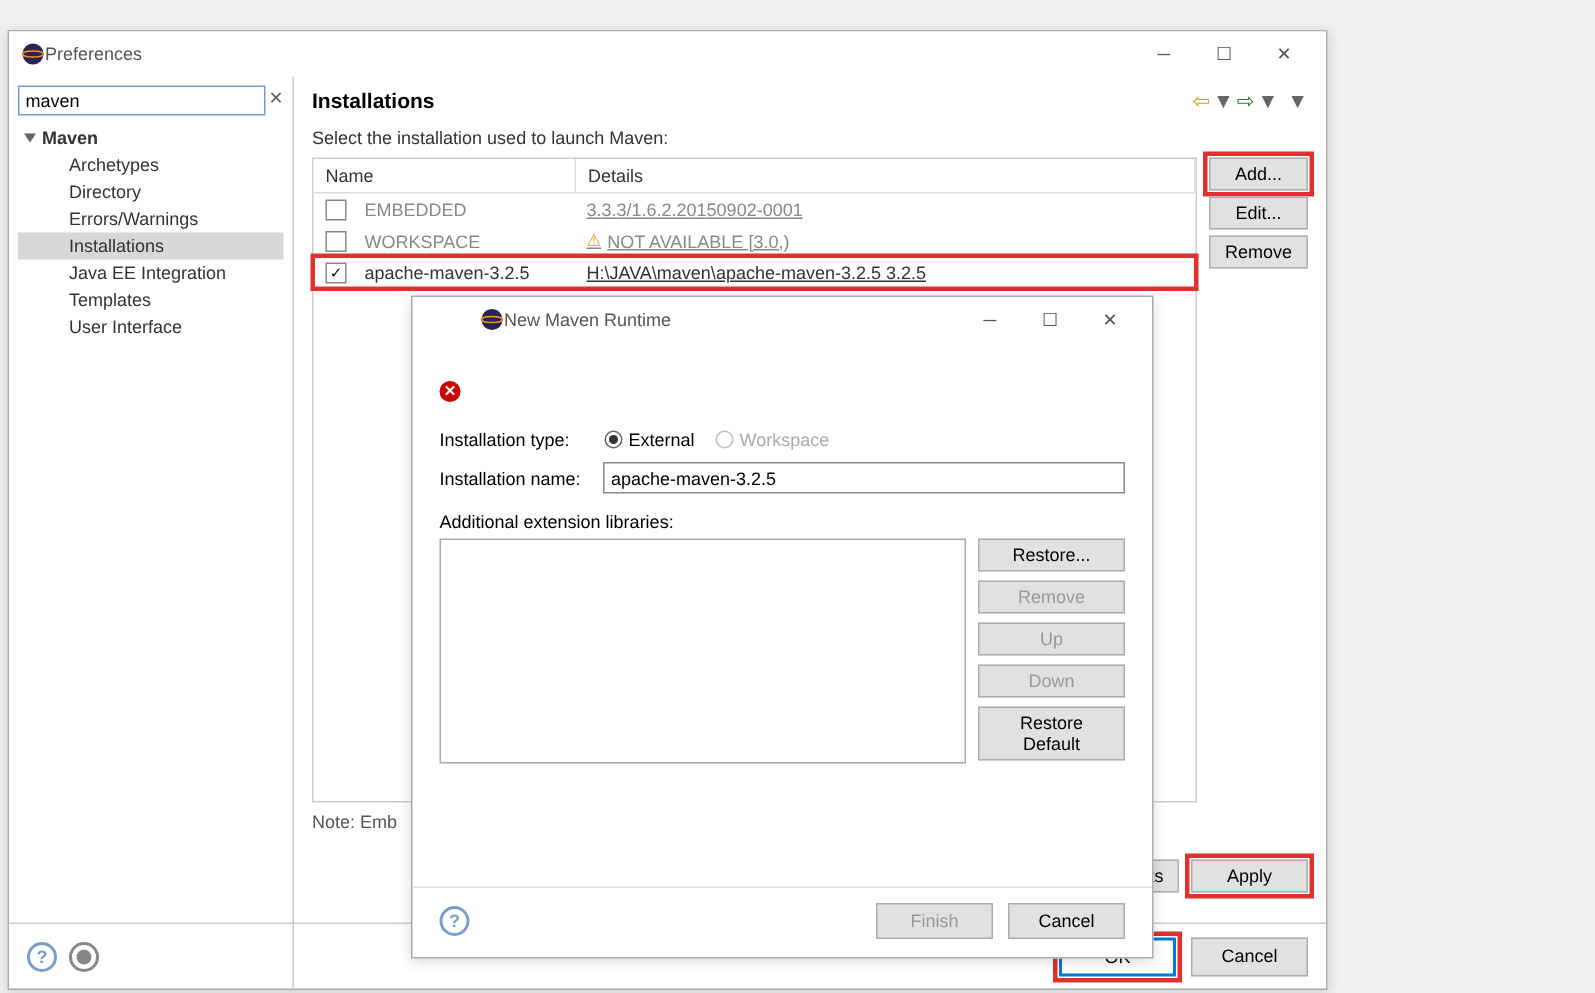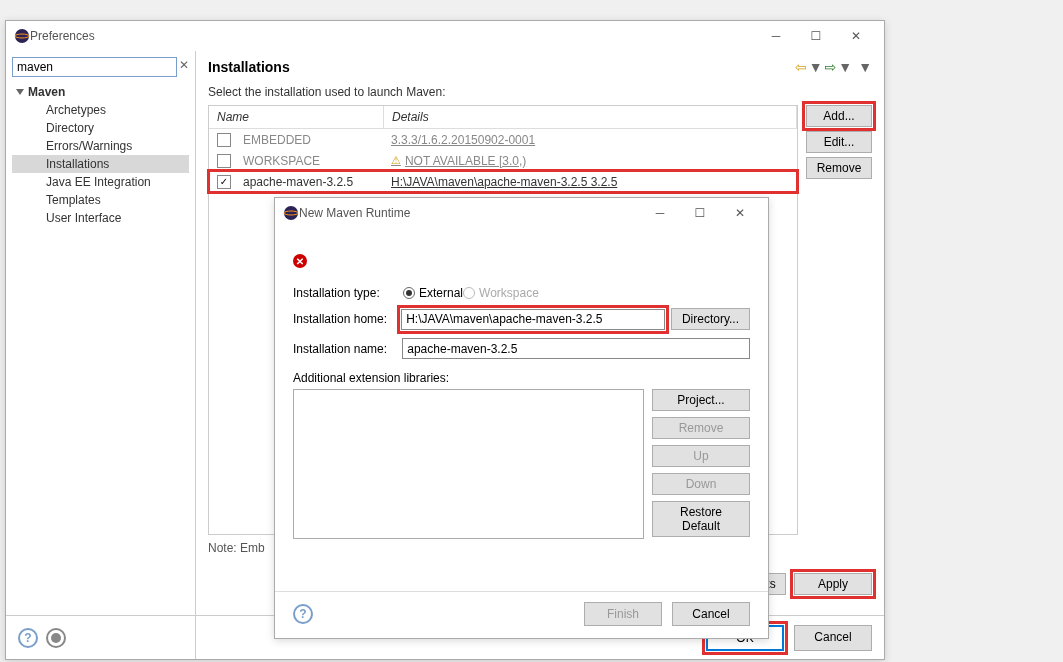--- a/index.html
+++ b/index.html
@@ -32,21 +32,21 @@
 .content-header h2 { font-size: 14px; font-weight: bold; }
 .nav-arrows { display: flex; align-items: center; gap: 2px; }
 .nav-arrows span { font-size: 14px; }
 .arrow-back { color: #d4a017; }
 .arrow-fwd { color: #2a7a2a; }
 .arrow-drop { color: #666; font-size: 8px; }
 
 .subhead { margin-bottom: 6px; color: #333; }
 
 .table-wrap { border: 1px solid #ccc; height: 430px; }
-.table-head { display: flex; background: #fff; border-bottom: 1px solid #ddd; font-style: italic; }
+.table-head { display: flex; background: #fff; border-bottom: 1px solid #ddd; }
 .th { padding: 4px 8px; border-right: 1px solid #ddd; color: #333; }
 .th.name { width: 175px; }
 .th.details { flex: 1; }
 .table-body { }
 .tr { display: flex; align-items: center; padding: 2px 8px; height: 21px; }
 .tr .chk { width: 14px; height: 14px; margin-right: 12px; border: 1px solid #888; display: inline-flex; align-items: center; justify-content: center; font-size: 10px; }
 .tr .name-cell { width: 148px; color: #888; }
 .tr .details-cell { flex: 1; color: #888; display: flex; align-items: center; gap: 4px; text-decoration: underline; }
 .tr.active .name-cell, .tr.active .details-cell { color: #333; }
 .tr.highlighted { outline: 3px solid #e03030; outline-offset: -1px; }
@@ -60,30 +60,30 @@
 .help-icons { display: flex; gap: 8px; }
 .help-circle { width: 20px; height: 20px; border: 2px solid #7a9ecb; border-radius: 50%; display: flex; align-items: center; justify-content: center; color: #7a9ecb; font-weight: bold; }
 .record-circle { width: 20px; height: 20px; border: 2px solid #888; border-radius: 50%; position: relative; }
 .record-circle::after { content: ""; position: absolute; left: 3px; top: 3px; width: 10px; height: 10px; background: #888; border-radius: 50%; }
 .main-ok-cancel { display: flex; gap: 10px; }
 .main-ok-cancel .btn { width: 78px; padding: 4px; }
 .ok-btn { border: 2px solid #0078d7; background: #fff; }
 
 
 .dialog { left: 274px; top: 197px; width: 495px; height: 442px; z-index: 10; }
-.dialog .titlebar { background: #fff; }
+.dialog .titlebar { background: #fff; margin-left: 37px; }
 .dialog-body { padding: 12px 18px; display: flex; flex-direction: column; height: calc(100% - 30px); }
 .error-row { display: flex; align-items: center; gap: 6px; margin: 14px 0 18px 0; }
 .error-icon { width: 14px; height: 14px; background: #c00; border-radius: 50%; color: #fff; display: flex; align-items: center; justify-content: center; font-size: 10px; font-weight: bold; }
 .form-row { display: flex; align-items: center; margin-bottom: 8px; }
 .form-label { width: 110px; }
 .radio { width: 12px; height: 12px; border: 1px solid #666; border-radius: 50%; display: inline-flex; align-items: center; justify-content: center; margin-right: 4px; }
 .radio.checked::after { content: ""; width: 6px; height: 6px; background: #333; border-radius: 50%; }
 .radio.disabled { border-color: #bbb; }
-.radio-label { margin-right: 0; }
+.radio-label { margin-right: 14px; }
 .radio-label.disabled { color: #aaa; }
 .text-input { border: 1px solid #888; padding: 2px 4px; height: 21px; }
 .home-input { width: 268px; }
 .name-input { width: 350px; }
 .dir-btn { width: 80px; margin-left: 6px; }
 
 .lib-label { margin-top: 4px; margin-bottom: 4px; }
 .lib-area { display: flex; gap: 8px; flex: 1; }
 .lib-list { flex: 1; border: 1px solid #aaa; background: #fff; height: 150px; }
 .lib-btns { width: 98px; display: flex; flex-direction: column; gap: 6px; }
@@ -209,36 +209,31 @@
     </div>
 
     <div class="form-row">
       <span class="form-label">Installation type:</span>
       <span class="radio checked"></span>
       <span class="radio-label">External</span>
       <span class="radio disabled"></span>
       <span class="radio-label disabled">Workspace</span>
     </div>
 
-    <div class="form-row">
-      <span class="form-label">Installation home:</span>
-      <input class="text-input home-input red-box" value="H:\JAVA\maven\apache-maven-3.2.5" style="">
-      <div class="btn dir-btn">Directory...</div>
-    </div>
 
     <div class="form-row">
       <span class="form-label">Installation name:</span>
       <input class="text-input name-input" value="apache-maven-3.2.5" style="">
     </div>
 
     <div class="lib-label">Additional extension libraries:</div>
     <div class="lib-area">
       <div class="lib-list"></div>
       <div class="lib-btns">
-        <div class="btn">Project...</div>
+        <div class="btn">Restore...</div>
         <div class="btn disabled">Remove</div>
         <div class="btn disabled">Up</div>
         <div class="btn disabled">Down</div>
         <div class="btn">Restore Default</div>
       </div>
     </div>
 
     <div class="dialog-footer">
       <div class="help-circle">?</div>
       <div class="btns">

